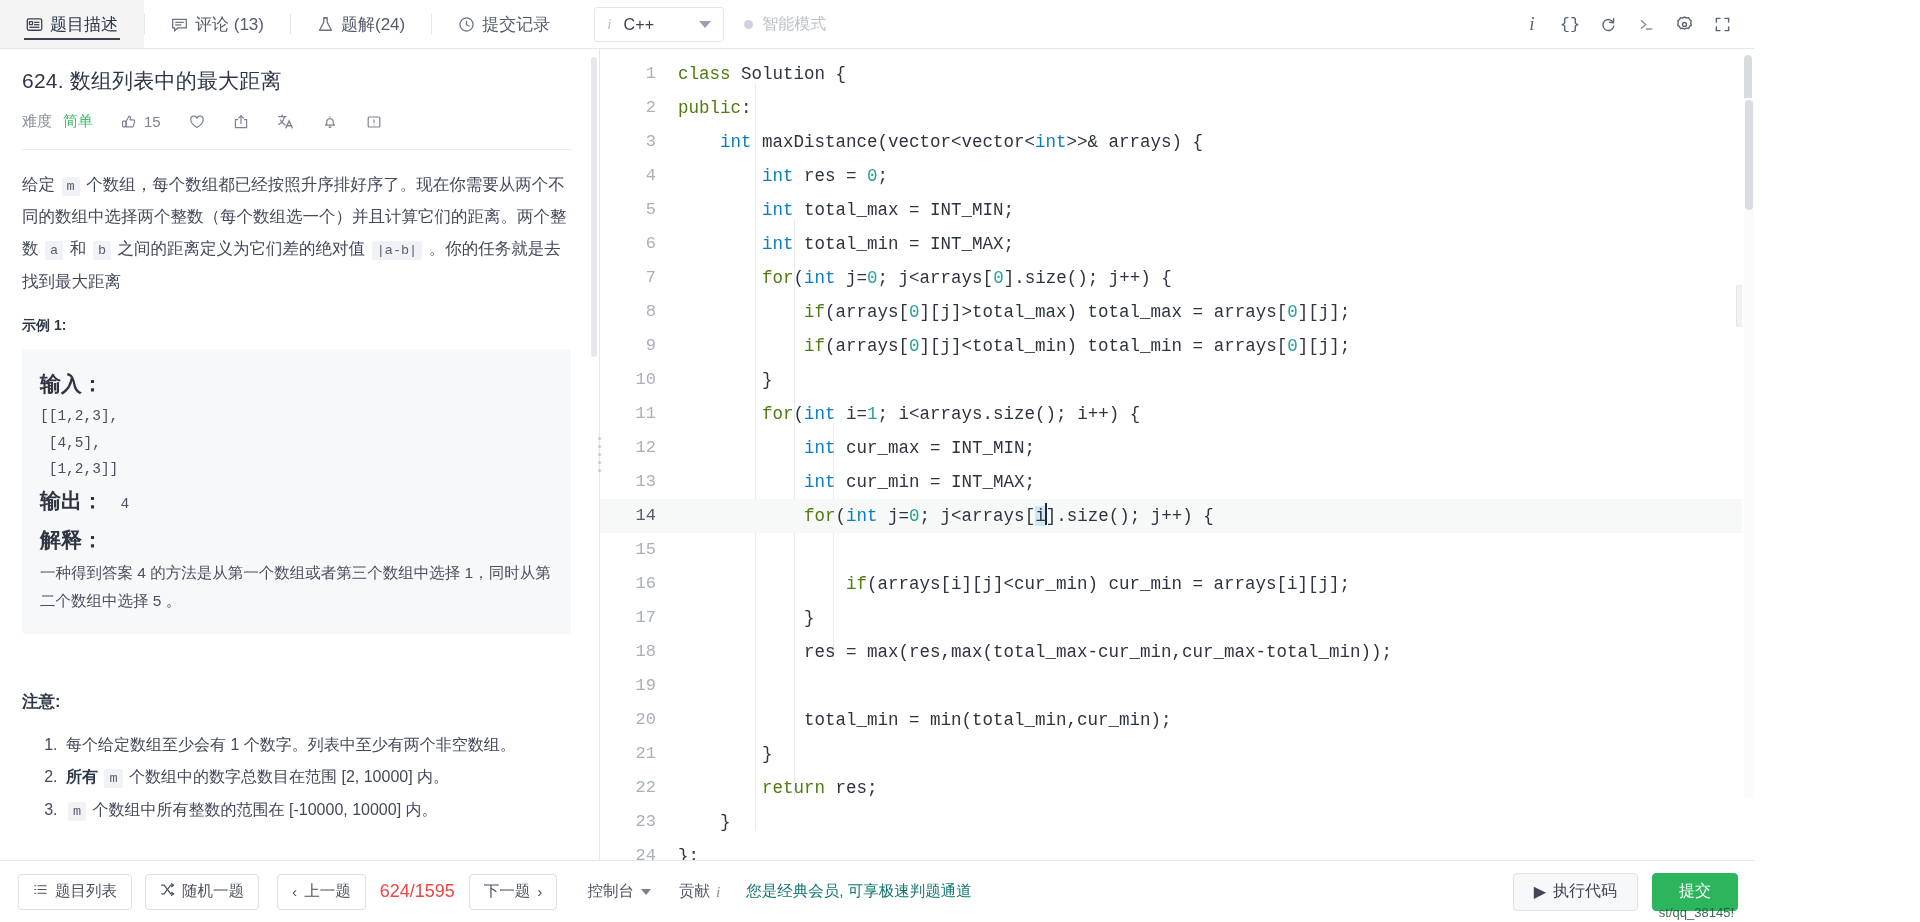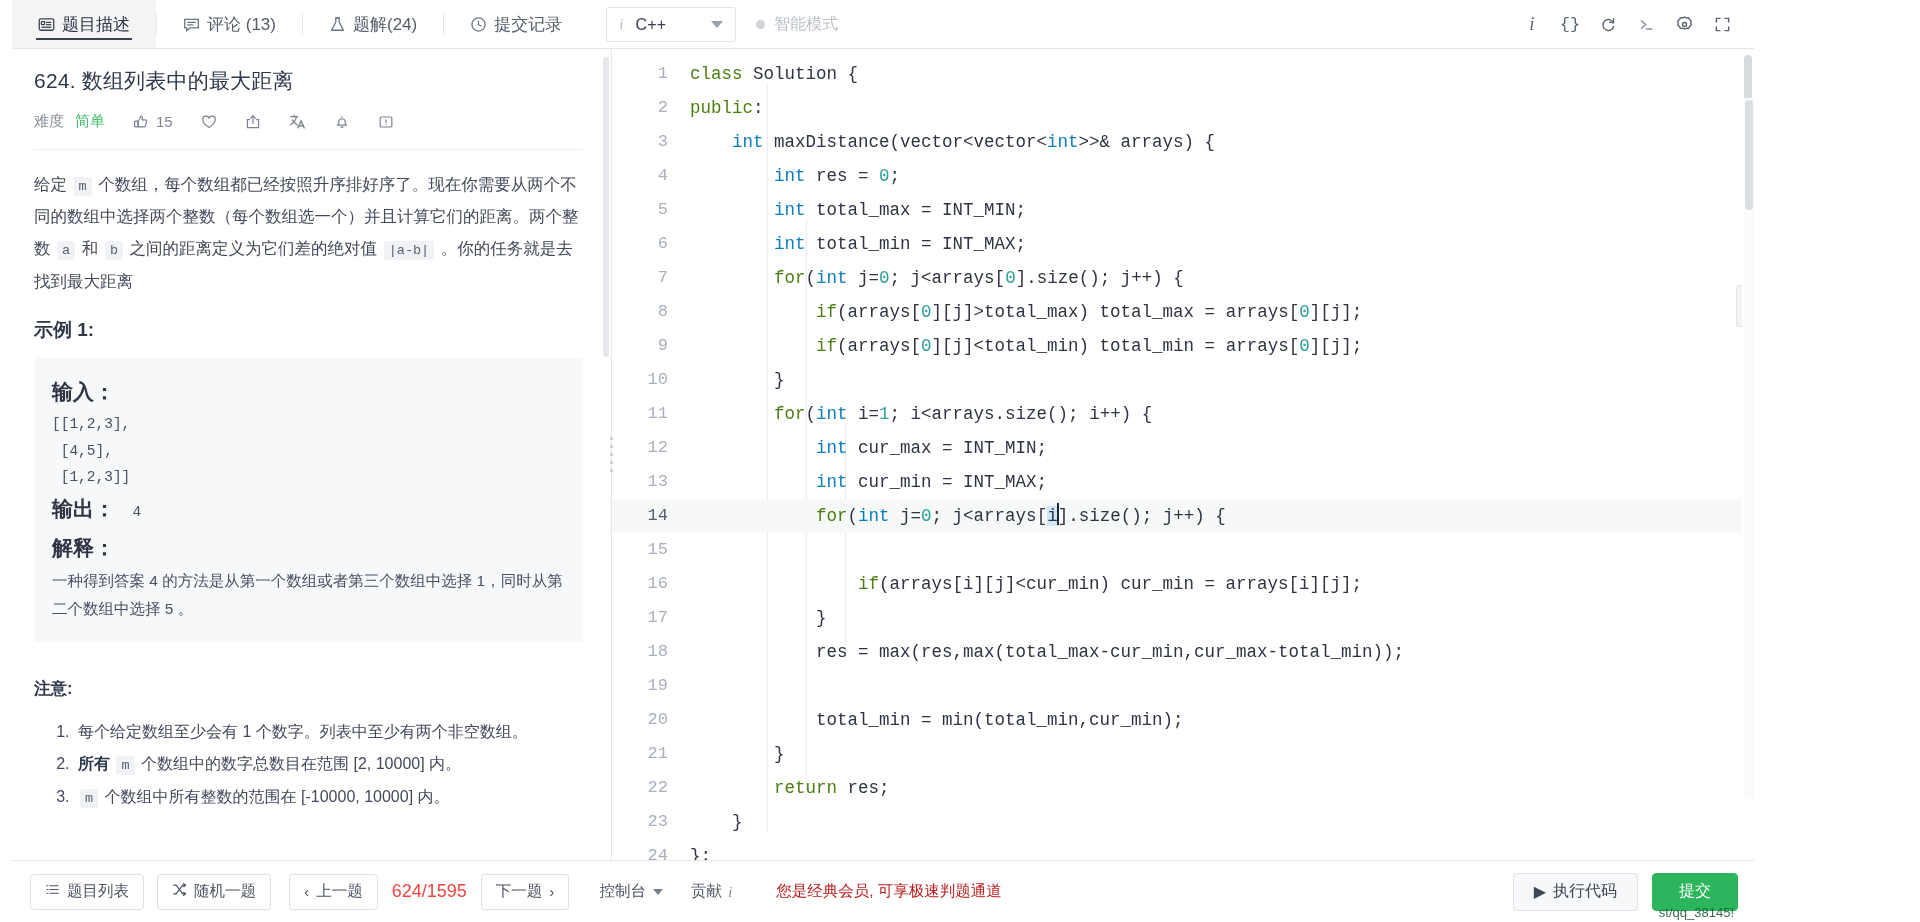--- a/index.html
+++ b/index.html
@@ -9,21 +9,20 @@
     overflow: hidden;
     background: #ffffff;
     font-family: "Liberation Sans", "DejaVu Sans", sans-serif;
     -webkit-font-smoothing: antialiased;
   }
   .app {
     width: 1754px; height: 922px;
     display: flex; flex-direction: column;
     position: relative;
     background: #fff;
-    padding-left: 12px;
   }
 
   
   .topbar {
     height: 49px; min-height: 49px;
     display: flex; align-items: stretch;
     background: #ffffff;
     border-bottom: 1px solid #e7e7e7;
     position: relative;
   }
@@ -142,40 +141,40 @@
     color: #44495a; margin-top: 18px;
     word-break: break-word;
   }
   code.inline {
     background: #f0f2f5; color: #5a6072;
     font-family: "Liberation Mono", "DejaVu Sans Mono", monospace;
     font-size: 13.5px; padding: 2px 5px; border-radius: 2px;
     margin: 0 2px;
   }
   .ex-head {
-    font-size: 19px; font-weight: bold; color: #2d3748;
+    font-size: 14px; font-weight: bold; color: #2d3748;
     margin-top: 20px;
   }
   .codebox {
     background: #f7f8fa;
     border-radius: 3px;
     margin-top: 14px;
     padding: 16px 18px 18px 18px;
     font-size: 14.5px;
     line-height: 1.82;
     color: #4a5060;
     font-family: "Liberation Mono", "DejaVu Sans Mono", monospace;
     white-space: pre-wrap;
   }
   .codebox b { color: #2f3542; font-family: "Liberation Sans", sans-serif; font-size: 21px; }
   .codebox .cn { font-family: "Liberation Sans", sans-serif; font-size: 15.5px; }
 
   .note-head {
     font-size: 16.5px; font-weight: bold; color: #2d3748;
-    margin-top: 36px;
+    margin-top: 57px;
   }
   ol.notes {
     margin: 16px 0 0 0; padding-left: 40px;
     font-size: 16px; line-height: 2.05; color: #44495a;
   }
   ol.notes li { padding-left: 4px; }
   ol.notes b { color: #2d3748; }
 
   .stats-row {
     display: flex; align-items: center;
@@ -270,21 +269,21 @@
   .pg-count { font-size: 18px; color: #ef4444; padding: 0 14px; white-space: nowrap; }
   .console-link {
     display: flex; align-items: center; gap: 7px;
     margin-left: 30px; font-size: 15.5px; color: #4c535f; cursor: pointer;
   }
   .contrib-link {
     display: flex; align-items: center; gap: 6px;
     margin-left: 28px; font-size: 15.5px; color: #4c535f; cursor: pointer;
   }
   .contrib-link .ital { font-family: "Liberation Serif", serif; font-style: italic; color: #8a919c; }
-  .member-note { margin-left: 44px; font-size: 15.5px; color: #b91c1c; white-space: nowrap; cursor: pointer; }
+  .member-note { margin-left: 26px; font-size: 15.5px; color: #0f766e; white-space: nowrap; cursor: pointer; }
   .bb-right { margin-left: auto; display: flex; align-items: center; gap: 14px; }
   .btn-run {
     display: inline-flex; align-items: center; gap: 7px;
     height: 38px; padding: 0 20px;
     background: #f7f8fa; border: 1px solid #dfe2e6; border-radius: 4px;
     color: #3f4754; font-size: 16px; cursor: pointer;
   }
   .btn-submit {
     display: inline-flex; align-items: center; justify-content: center;
     height: 38px; padding: 0 26px;

